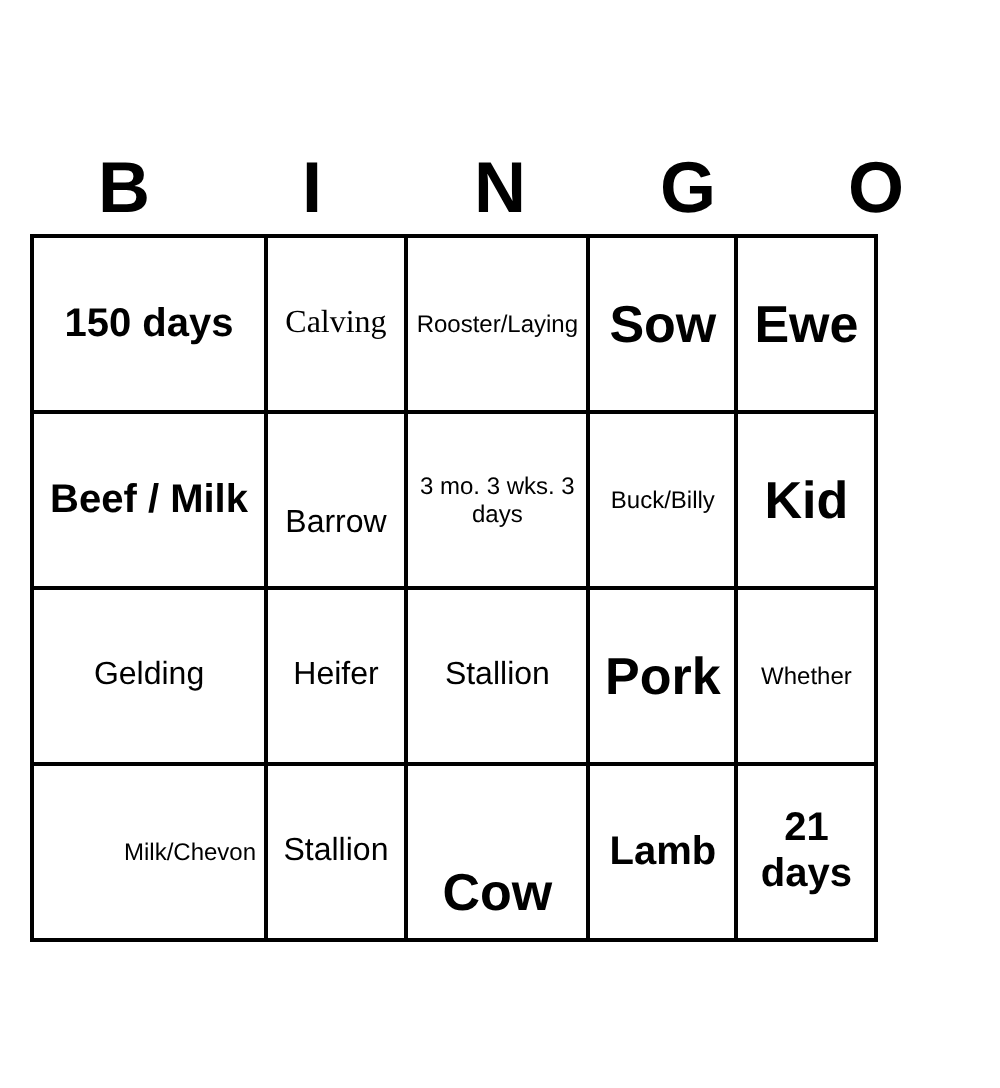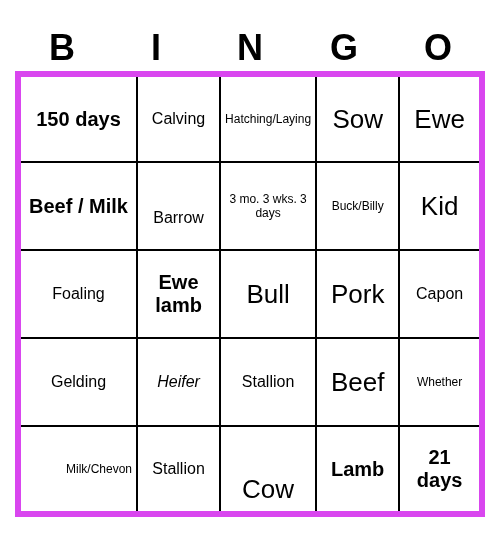--- a/index.html
+++ b/index.html
@@ -13,23 +13,23 @@
       height: 544px;
       background: #ffffff;
       display: flex;
       flex-direction: column;
       align-items: center;
       justify-content: center;
       font-family: Arial, sans-serif;
     }
 
     .grid-table {
-      width: 470px;
+      width: 424px;
       border-collapse: collapse;
-      border: 6px solid #d946ef;
+      border: 2px solid #d946ef;
     }
 
     .grid-table td {
       border: 2px solid #000;
       text-align: center;
       vertical-align: middle;
       width: 94px;
       height: 88px;
       padding: 4px;
     }
@@ -37,21 +37,21 @@
     .cell-text {
       display: flex;
       align-items: center;
       justify-content: center;
       height: 100%;
       width: 100%;
     }
 
     .size-large {
       font-size: 26px;
-      font-weight: normal;
+      font-weight: bold;
     }
 
     .size-medium {
       font-size: 20px;
       font-weight: bold;
     }
 
     .size-normal {
       font-size: 16px;
     }
@@ -91,26 +91,26 @@
   <table class="grid-table">
     <tbody id="bingo-body">
         <tr>
           <td>
             <div class="cell-text">
               <span class="size-medium" style="white-space: pre-line;">150 days</span>
             </div>
           </td>
           <td>
             <div class="cell-text">
-              <span class="size-normal" style="white-space: pre-line;">Calving</span>
-            </div>
-          </td>
-          <td>
-            <div class="cell-text">
-              <span class="size-small" style="white-space: pre-line;">Hatching/Laying</span>
+              <span class="size-normal" style="white-space: pre-line; font-family: Liberation Serif, serif;">Calving</span>
+            </div>
+          </td>
+          <td>
+            <div class="cell-text">
+              <span class="size-small" style="white-space: pre-line;">Rooster/Laying</span>
             </div>
           </td>
           <td>
             <div class="cell-text">
               <span class="size-large" style="white-space: pre-line;">Sow</span>
             </div>
           </td>
           <td>
             <div class="cell-text">
               <span class="size-large" style="white-space: pre-line;">Ewe</span>
@@ -140,63 +140,36 @@
           </td>
           <td>
             <div class="cell-text">
               <span class="size-large" style="white-space: pre-line;">Kid</span>
             </div>
           </td>
         </tr>
         <tr>
           <td>
             <div class="cell-text">
-              <span class="size-normal" style="white-space: pre-line;">Foaling</span>
-            </div>
-          </td>
-          <td>
-            <div class="cell-text">
-              <span class="size-medium" style="white-space: pre-line;">Ewe lamb</span>
-            </div>
-          </td>
-          <td>
-            <div class="cell-text">
-              <span class="size-large" style="white-space: pre-line;">Bull</span>
+              <span class="size-normal" style="white-space: pre-line;">Gelding</span>
+            </div>
+          </td>
+          <td>
+            <div class="cell-text">
+              <span class="size-normal" style="white-space: pre-line;">Heifer</span>
+            </div>
+          </td>
+          <td>
+            <div class="cell-text">
+              <span class="size-normal" style="white-space: pre-line; text-align: right;">Stallion</span>
             </div>
           </td>
           <td>
             <div class="cell-text">
               <span class="size-large" style="white-space: pre-line;">Pork</span>
-            </div>
-          </td>
-          <td>
-            <div class="cell-text">
-              <span class="size-normal" style="white-space: pre-line;">Capon</span>
-            </div>
-          </td>
-        </tr>
-        <tr>
-          <td>
-            <div class="cell-text">
-              <span class="size-normal" style="white-space: pre-line;">Gelding</span>
-            </div>
-          </td>
-          <td>
-            <div class="cell-text">
-              <span class="size-normal" style="white-space: pre-line; font-style: italic;">Heifer</span>
-            </div>
-          </td>
-          <td>
-            <div class="cell-text">
-              <span class="size-normal" style="white-space: pre-line; text-align: right;">Stallion</span>
-            </div>
-          </td>
-          <td>
-            <div class="cell-text">
-              <span class="size-large" style="white-space: pre-line;">Beef</span>
             </div>
           </td>
           <td>
             <div class="cell-text">
               <span class="size-small" style="white-space: pre-line;">Whether</span>
             </div>
           </td>
         </tr>
         <tr>
           <td>

